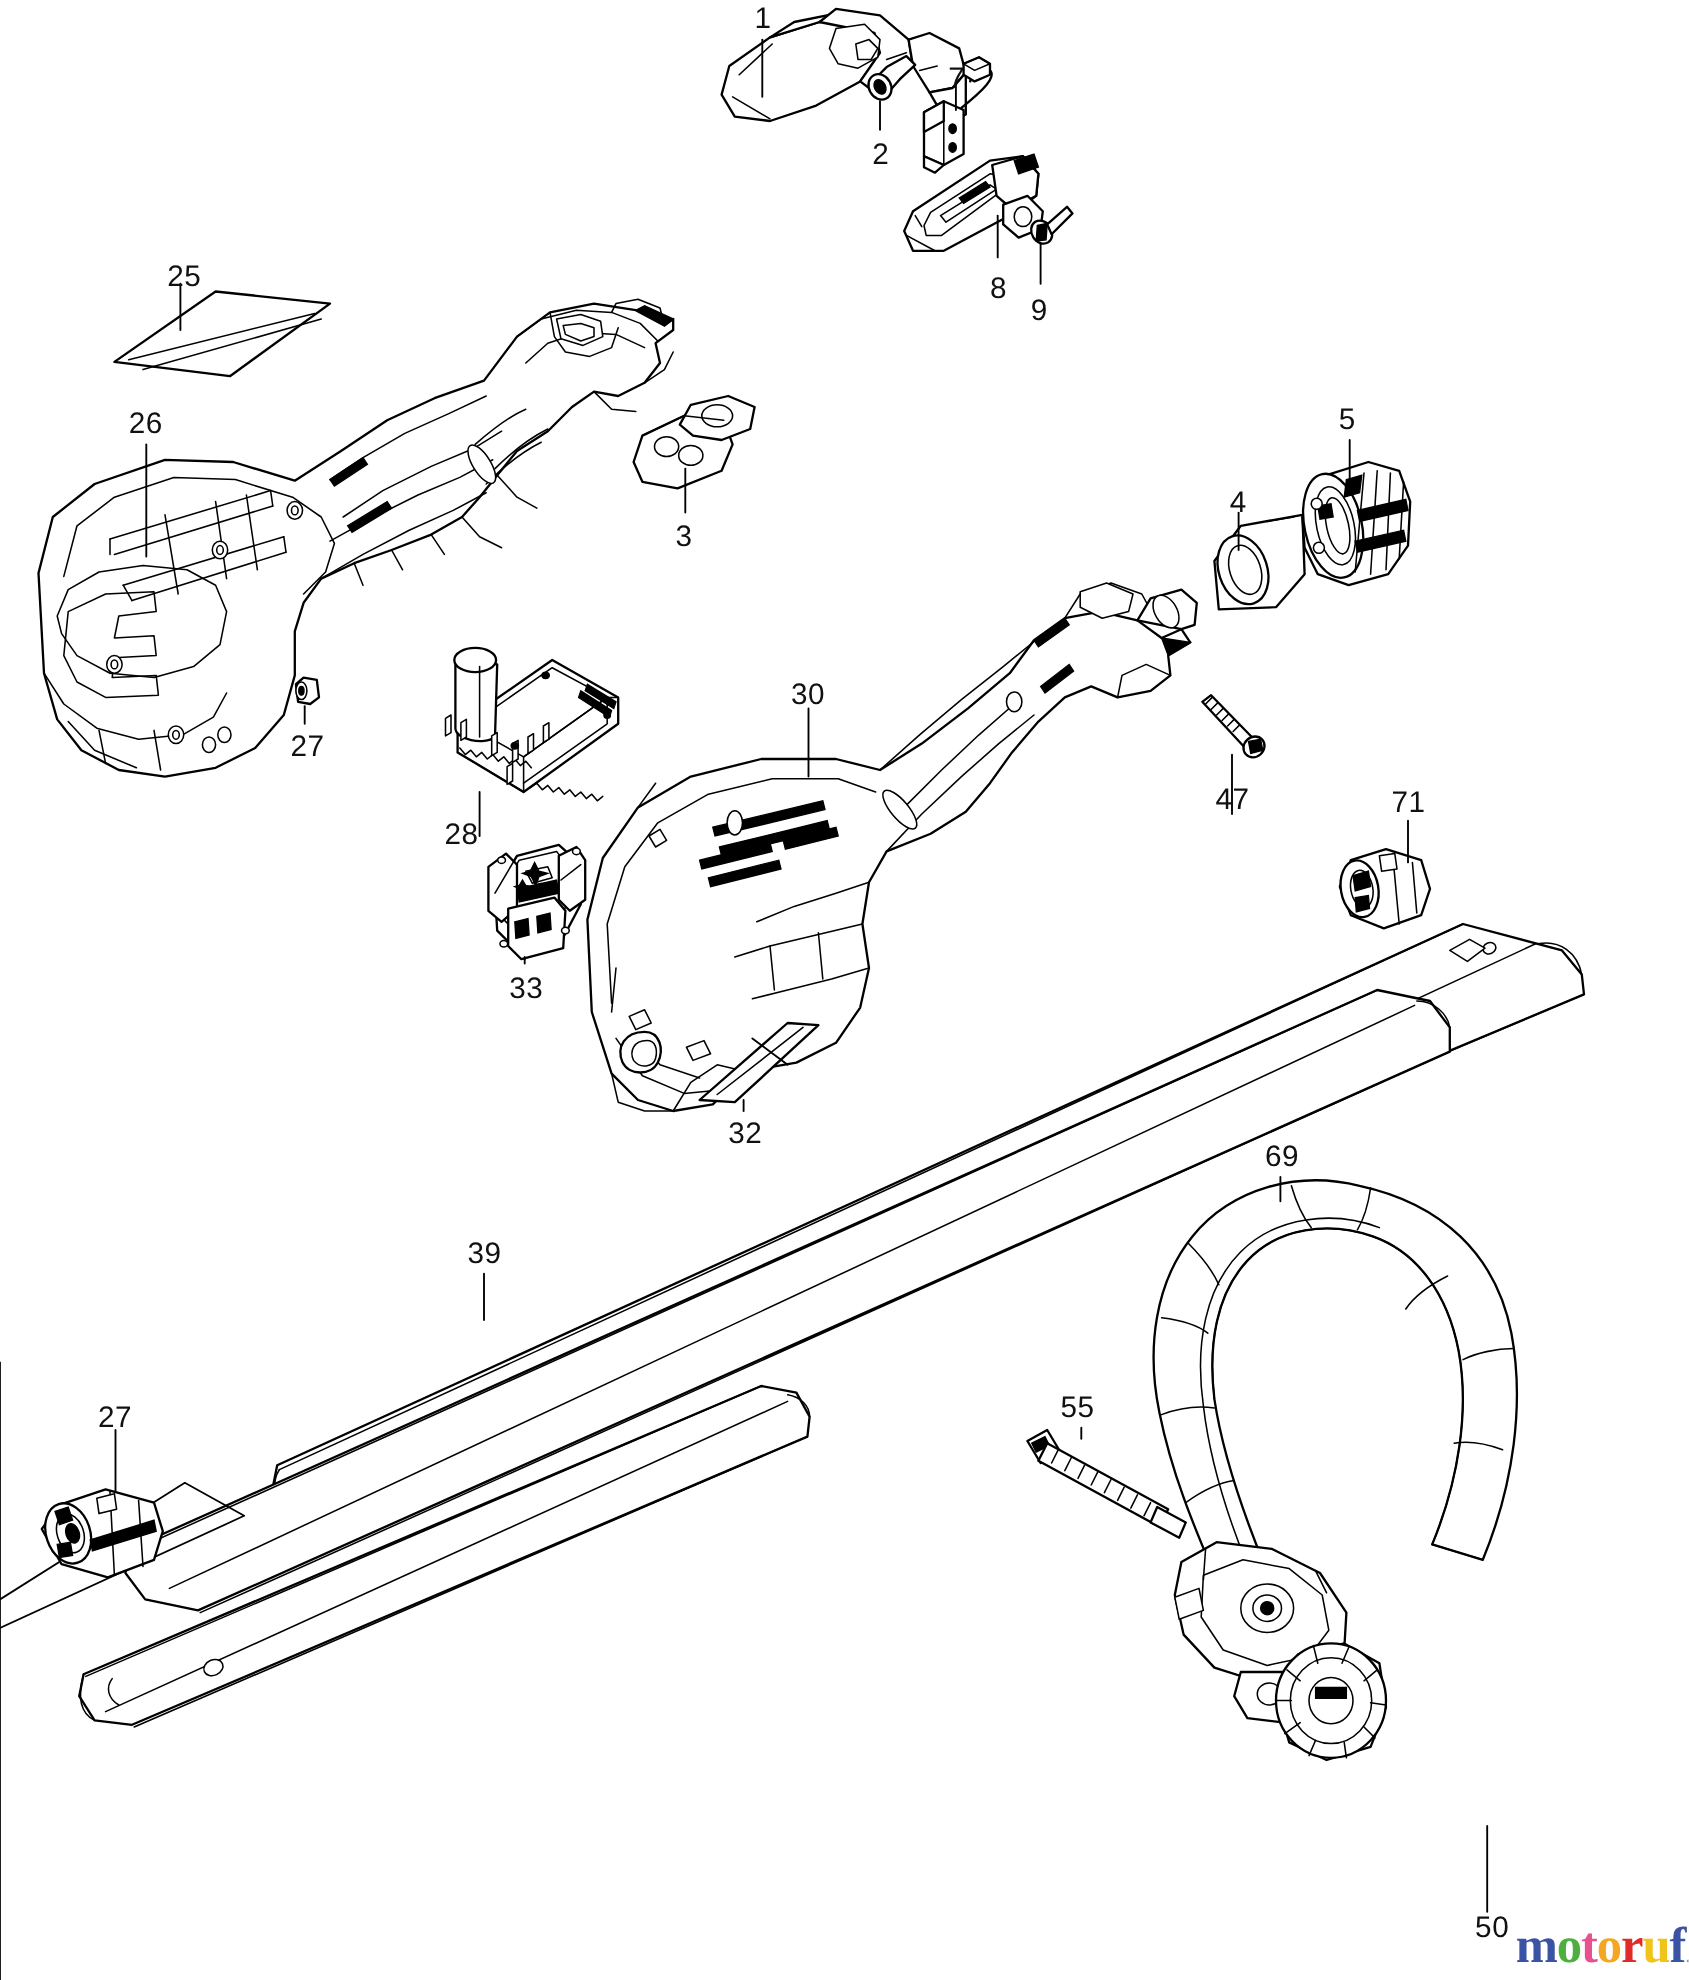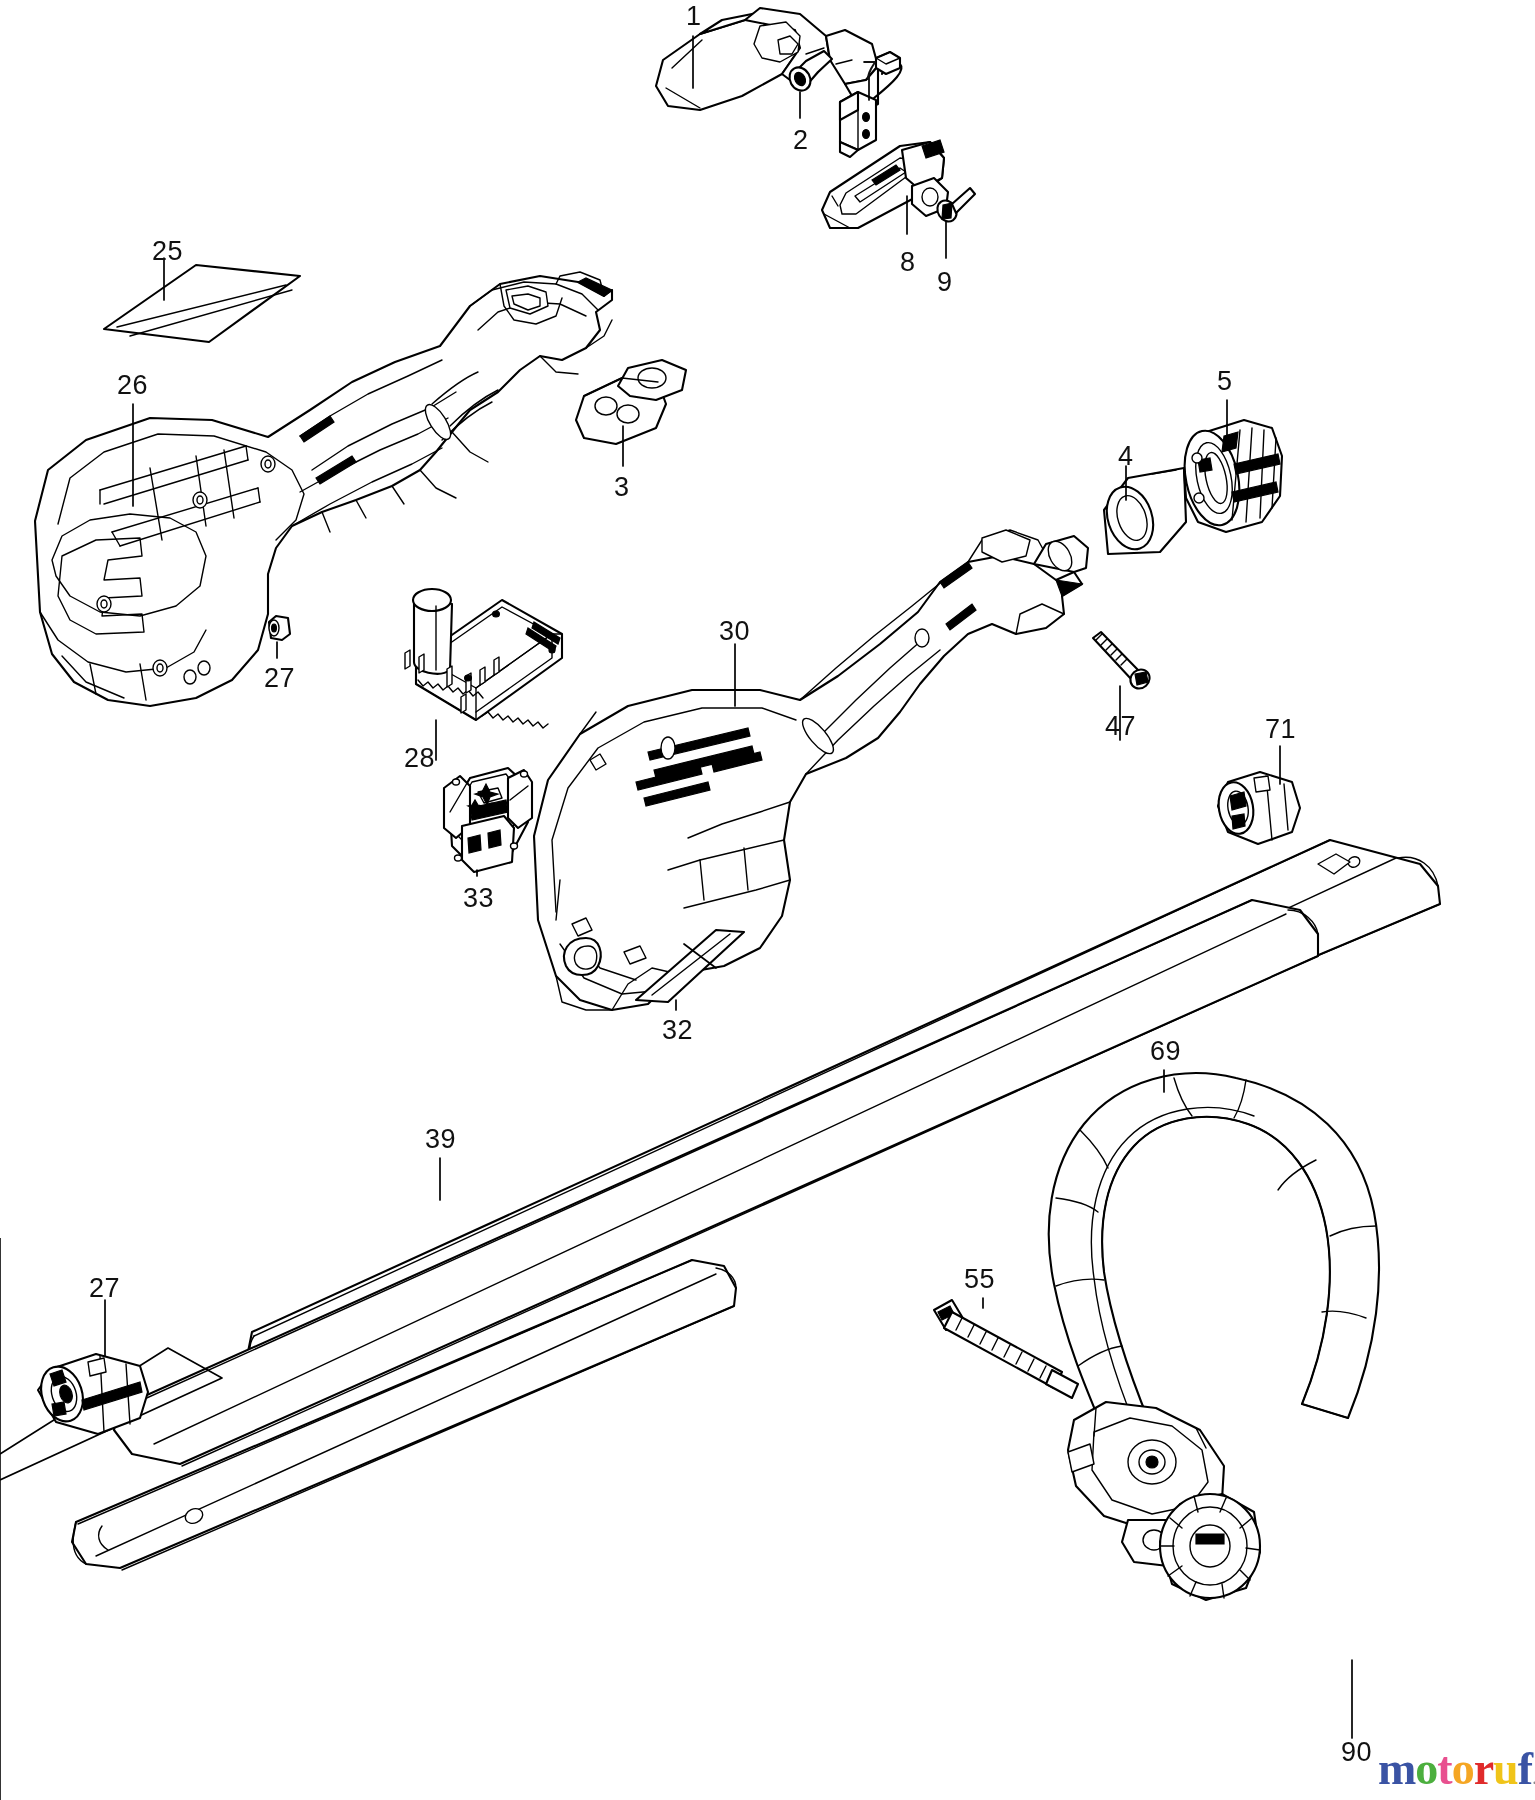--- a/index.html
+++ b/index.html
@@ -502,19 +502,19 @@
   <div class="callout" style="left:404px;top:745px">28</div>
   <div class="callout" style="left:719px;top:618px">30</div>
   <div class="callout" style="left:1105px;top:713px">47</div>
   <div class="callout" style="left:1265px;top:716px">71</div>
   <div class="callout" style="left:463px;top:885px">33</div>
   <div class="callout" style="left:662px;top:1017px">32</div>
   <div class="callout" style="left:1150px;top:1038px">69</div>
   <div class="callout" style="left:425px;top:1126px">39</div>
   <div class="callout" style="left:89px;top:1275px">27</div>
   <div class="callout" style="left:964px;top:1266px">55</div>
-  <div class="callout" style="left:1341px;top:1739px">90</div>
+  <div class="callout" style="left:1341px;top:1739px">50</div>
 
   <div class="wm" style="left:1378px;top:1742px">
     <span style="color:#3a53a4">m</span><span style="color:#4caf3e">o</span><span style="color:#e8508f">t</span><span style="color:#f5a623">o</span><span style="color:#e02b2b">r</span><span style="color:#f0c419">u</span><span style="color:#3a53a4">f</span><span class="de">.de</span>
   </div>
 
 </div>
 
 </body></html>

